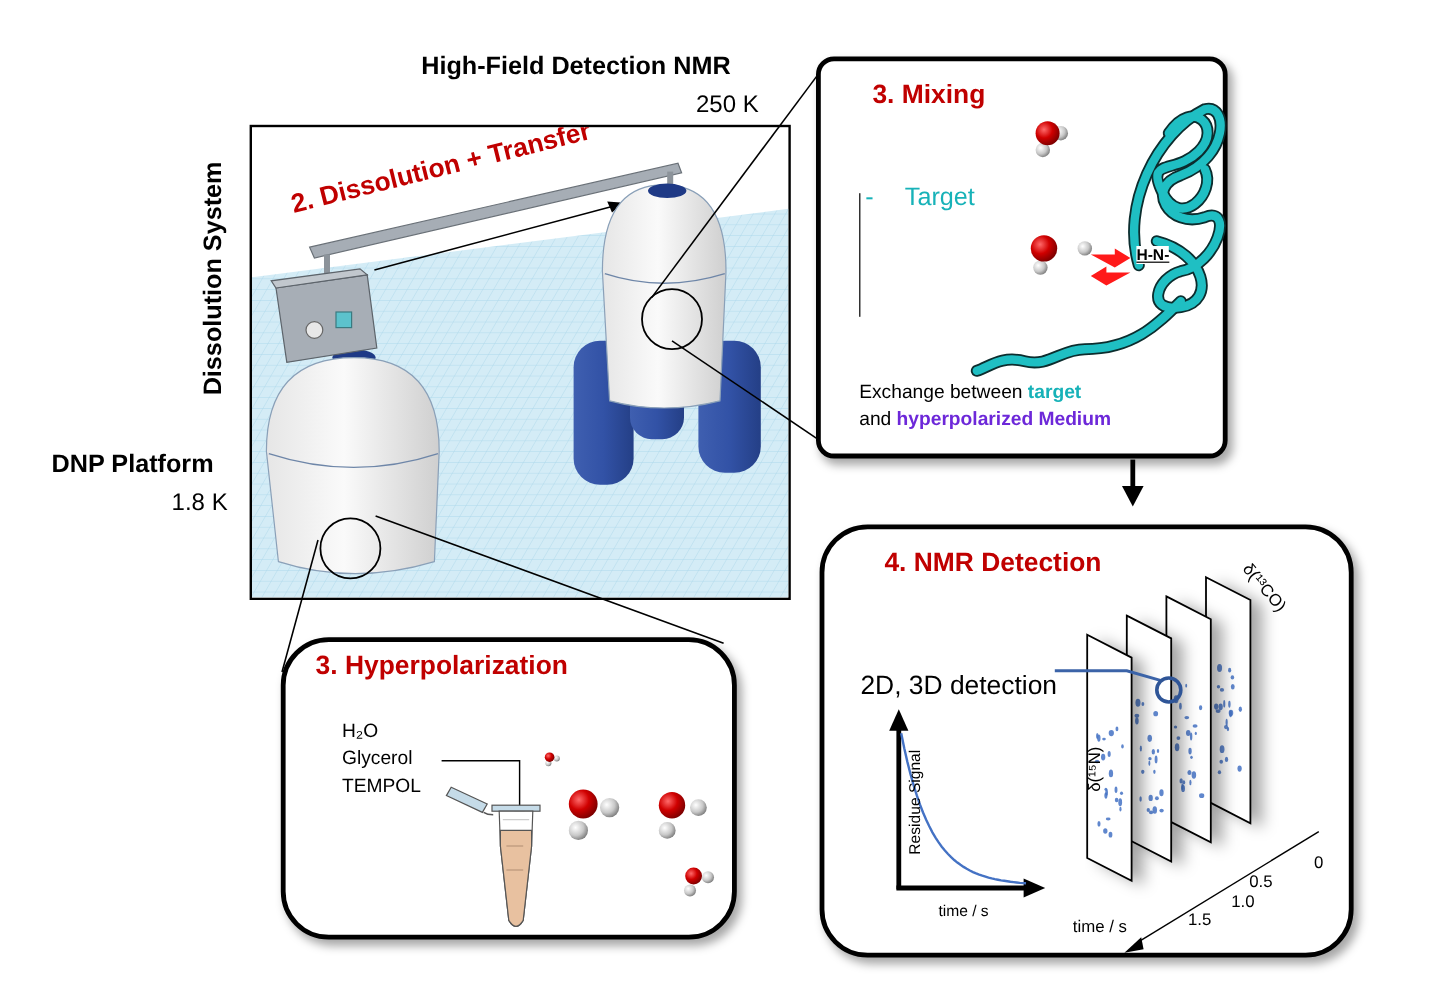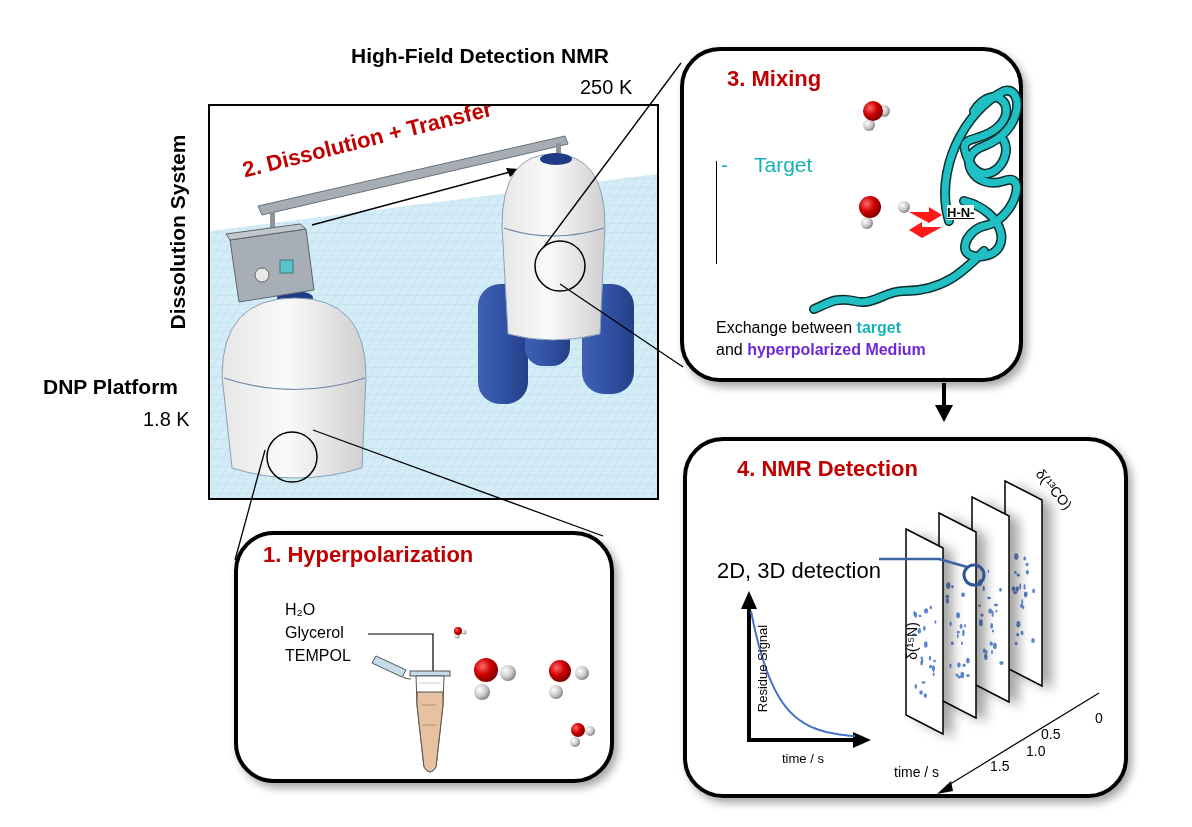--- a/index.html
+++ b/index.html
@@ -74,21 +74,21 @@
 
 <svg class="abs" style="left:0; top:0;" width="1192" height="827">
   <line x1="543" y1="248" x2="681" y2="63" stroke="#000" stroke-width="1.3"></line>
   <line x1="560" y1="284" x2="683" y2="367" stroke="#000" stroke-width="1.3"></line>
   <line x1="265" y1="450" x2="235" y2="560" stroke="#000" stroke-width="1.3"></line>
   <line x1="313" y1="430" x2="603" y2="536" stroke="#000" stroke-width="1.3"></line>
   <line x1="944" y1="383" x2="944" y2="408" stroke="#000" stroke-width="4"></line>
   <polygon points="935,405 953,405 944,422" fill="#000"></polygon>
 </svg>
 
-<div class="panel" style="left:680px; top:47px; width:335px; height:327px;">
+<div class="panel" style="left:680px; top:47px; width:335px; height:327px;border-radius:15px;">
   <div class="panel-title" style="left:43px; top:15px;">3. Mixing</div>
   <div class="abs" style="left:32px; top:110px; width:1px; height:103px; background:#000;"></div>
   <div class="abs teal" style="left:37px; top:102px; font-size:21px;">-</div>
   <div class="abs teal" style="left:70px; top:102px; font-size:21px;">Target</div>
   <svg class="abs" style="left:0; top:0;" width="335" height="327">
     <defs>
       <radialGradient id="oxy" cx="0.35" cy="0.35" r="0.7">
           <stop offset="0" stop-color="#ff6a6a"></stop>
           <stop offset="0.5" stop-color="#d00000"></stop>
           <stop offset="1" stop-color="#7a0000"></stop>
@@ -127,21 +127,21 @@
     </g>
   </svg>
   <div class="abs" style="left:263px; top:154px; font-weight:bold; font-size:13px; background:#fff;text-decoration:underline;">H-N-</div>
   <div class="abs" style="left:32px; top:266px; font-size:16px; line-height:22px;">
     <div><span>Exchange between </span><span class="teal" style="font-weight:bold;">target</span></div>
     <div><span>and </span><span class="red" style="font-weight:bold;">hyperpolarized Medium</span></div>
   </div>
 </div>
 
 <div class="panel" style="left:234px; top:531px; width:372px; height:244px;">
-  <div class="panel-title" style="left:25px; top:7px;">1. Hyperpolarization</div>
+  <div class="panel-title" style="left:25px; top:7px;">3. Hyperpolarization</div>
   <div class="abs" style="left:47px; top:63px; font-size:16px; line-height:23px;">
     <div>H₂O</div>
     <div>Glycerol</div>
     <div>TEMPOL</div>
   </div>
   <svg class="abs" style="left:0; top:0;" width="372" height="244">
     <defs>
       <radialGradient id="oxy2" cx="0.35" cy="0.35" r="0.7">
           <stop offset="0" stop-color="#ff6a6a"></stop>
           <stop offset="0.5" stop-color="#d00000"></stop>

